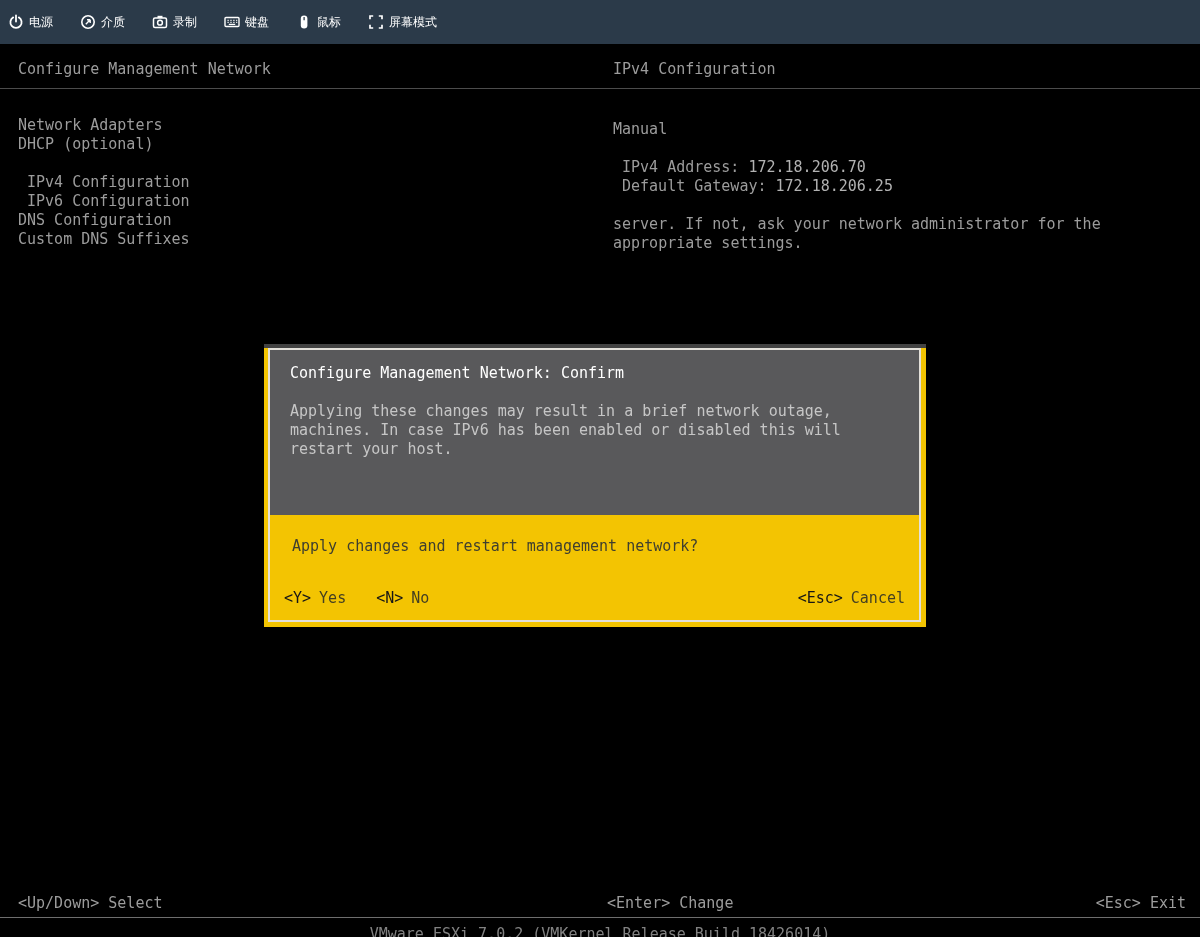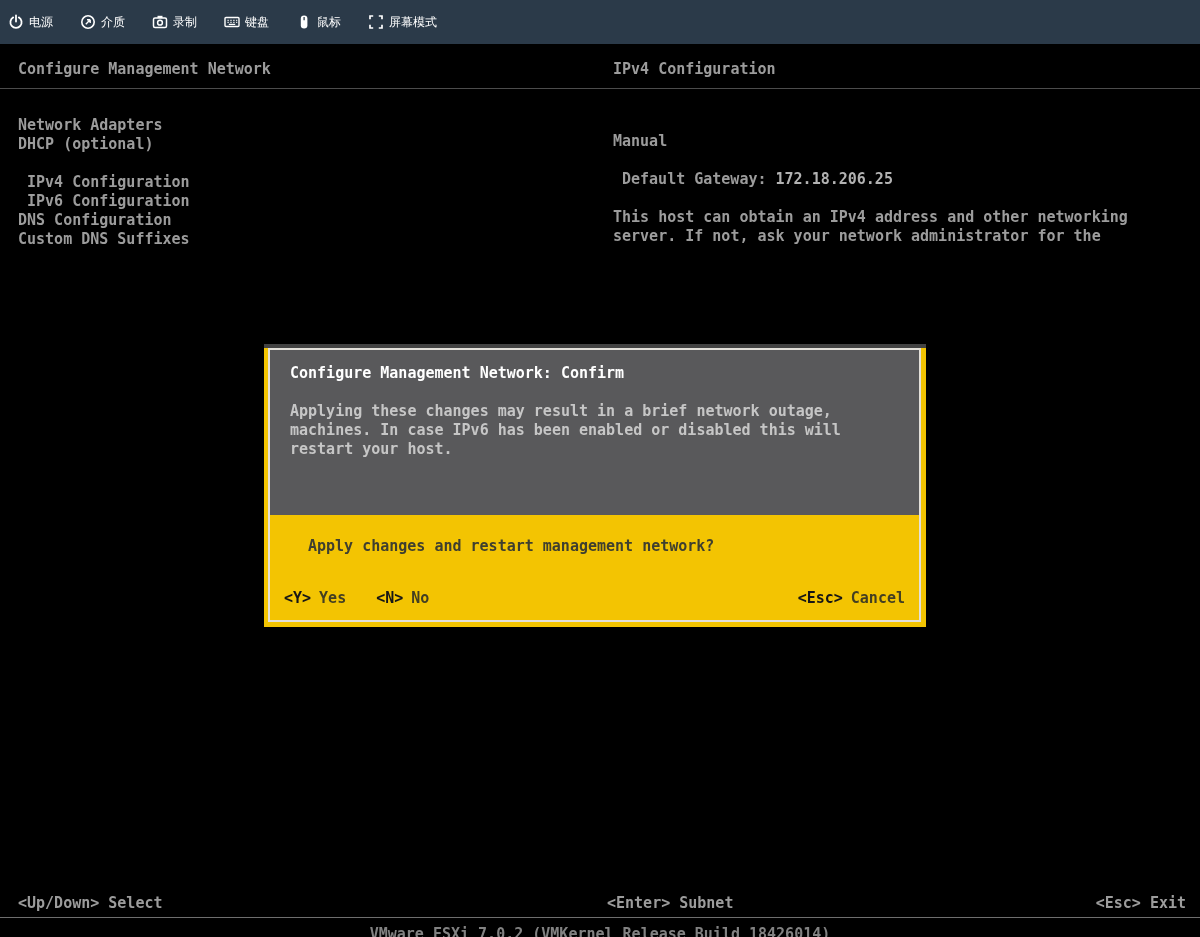--- a/index.html
+++ b/index.html
@@ -11,46 +11,46 @@
   .toolbar { position:absolute; top:0; left:0; width:1200px; height:44px;
              background:#2b3a49; display:flex; align-items:center;
              padding-left:8px; }
   .tb-item { display:flex; align-items:center; gap:5px; color:#fff;
              font-family:"Liberation Sans", sans-serif; font-size:12px;
              margin-right:27px; cursor:pointer; white-space:nowrap;text-align:right; }
   .tb-item svg { display:block; }
 
   
   .console { position:absolute; top:44px; left:0; width:1200px; height:893px;
-             background:#000; font-weight:bold; font-size:15px;
+             background:#000; font-weight:normal; font-size:15px;
              line-height:19px; color:#9c9c9c; }
   .line { height:19px; white-space:pre; }
 
   .hdr-left  { position:absolute; top:16px; left:18px;  white-space:pre; }
   .hdr-right { position:absolute; top:16px; left:613px; white-space:pre; }
   .hdr-rule  { position:absolute; top:44px; left:0; width:1200px; height:1px;
                background:#4c4c4c; }
 
   .menu-col  { position:absolute; top:72px; left:18px; }
-  .ipv4-col  { position:absolute; top:88px; left:613px; }
+  .ipv4-col  { position:absolute; top:76px; left:613px; }
   .ipv4-row  { padding-left:9px; }
   .ipv4-col .val { color:#b2b2b2; }
   .desc      { color:#9c9c9c; }
 
   
   .dialog { position:absolute; left:264px; top:300px; width:662px; height:283px;
             background:#f3c402; border-top:4px solid #434343;
             padding:0 5px 5px 4px; }
   .dialog-inner { height:100%; border:2px solid #e3e0da; display:flex;
                   flex-direction:column; }
   .dlg-msg { background:#59595b; flex:0 0 165px; padding:14px 20px 0; }
   .dlg-title { color:#fff; }
   .dlg-body  { color:#c6c6c6; }
   .dlg-ask { position:relative; flex:1 1 auto; background:#f3c402;
-             padding:22px 22px 0; }
+             padding:22px 6px 0; }
   .dlg-prompt { color:#3f3f2f; margin-left:16px; }
   .dlg-keys { position:absolute; left:14px; right:14px; bottom:12px;
               display:flex; align-items:flex-end; }
   .dlg-opt { margin-right:30px; white-space:pre; }
   .key   { color:#161616; }
   .klabel{ color:#433f22; margin-left:8px; }
   .dlg-cancel { margin-left:auto; margin-right:0; }
 
   
   .help-select { position:absolute; left:18px;  top:850px; white-space:pre; }
@@ -133,24 +133,25 @@
     <div class="line"></div>
     <div class="line"> IPv4 Configuration</div>
     <div class="line"> IPv6 Configuration</div>
     <div class="line">DNS Configuration</div>
     <div class="line">Custom DNS Suffixes</div>
   </div>
 
   <div class="ipv4-col">
     <div class="line">Manual</div>
     <div class="line"></div>
+    <div class="line ipv4-row"><span>IPv4 Address: </span><span class="val">172.18.206.70</span></div>
     <div class="line ipv4-row"><span>Default Gateway: </span><span class="val">172.18.206.25</span></div>
     <div class="line"></div>
-    <div class="line desc">This host can obtain an IPv4 address and other networking</div>
     <div class="line desc">server. If not, ask your network administrator for the</div>
+    <div class="line desc">appropriate settings.</div>
   </div>
 
   <div class="dialog">
     <div class="dialog-inner">
       <div class="dlg-msg">
         <div class="line dlg-title">Configure Management Network: Confirm</div>
         <div class="line"></div>
         <div class="line dlg-body">Applying these changes may result in a brief network outage,</div>
         <div class="line dlg-body">machines. In case IPv6 has been enabled or disabled this will</div>
         <div class="line dlg-body">restart your host.</div>
@@ -160,19 +161,19 @@
         <div class="dlg-keys">
           <span class="dlg-opt"><span class="key">&lt;Y&gt;</span><span class="klabel">Yes</span></span>
           <span class="dlg-opt"><span class="key">&lt;N&gt;</span><span class="klabel">No</span></span>
           <span class="dlg-opt dlg-cancel"><span class="key">&lt;Esc&gt;</span><span class="klabel">Cancel</span></span>
         </div>
       </div>
     </div>
   </div>
 
   <div class="help-select"><span>&lt;Up/Down&gt;</span> <span>Select</span></div>
-  <div class="help-change"><span>&lt;Enter&gt;</span> <span>Subnet</span></div>
+  <div class="help-change"><span>&lt;Enter&gt;</span> <span>Change</span></div>
   <div class="help-exit"><span>&lt;Esc&gt;</span> <span>Exit</span></div>
   <div class="help-rule"></div>
 
   <div class="banner">VMware ESXi 7.0.2 (VMKernel Release Build 18426014)</div>
 
 </div>
 
 </body></html>

